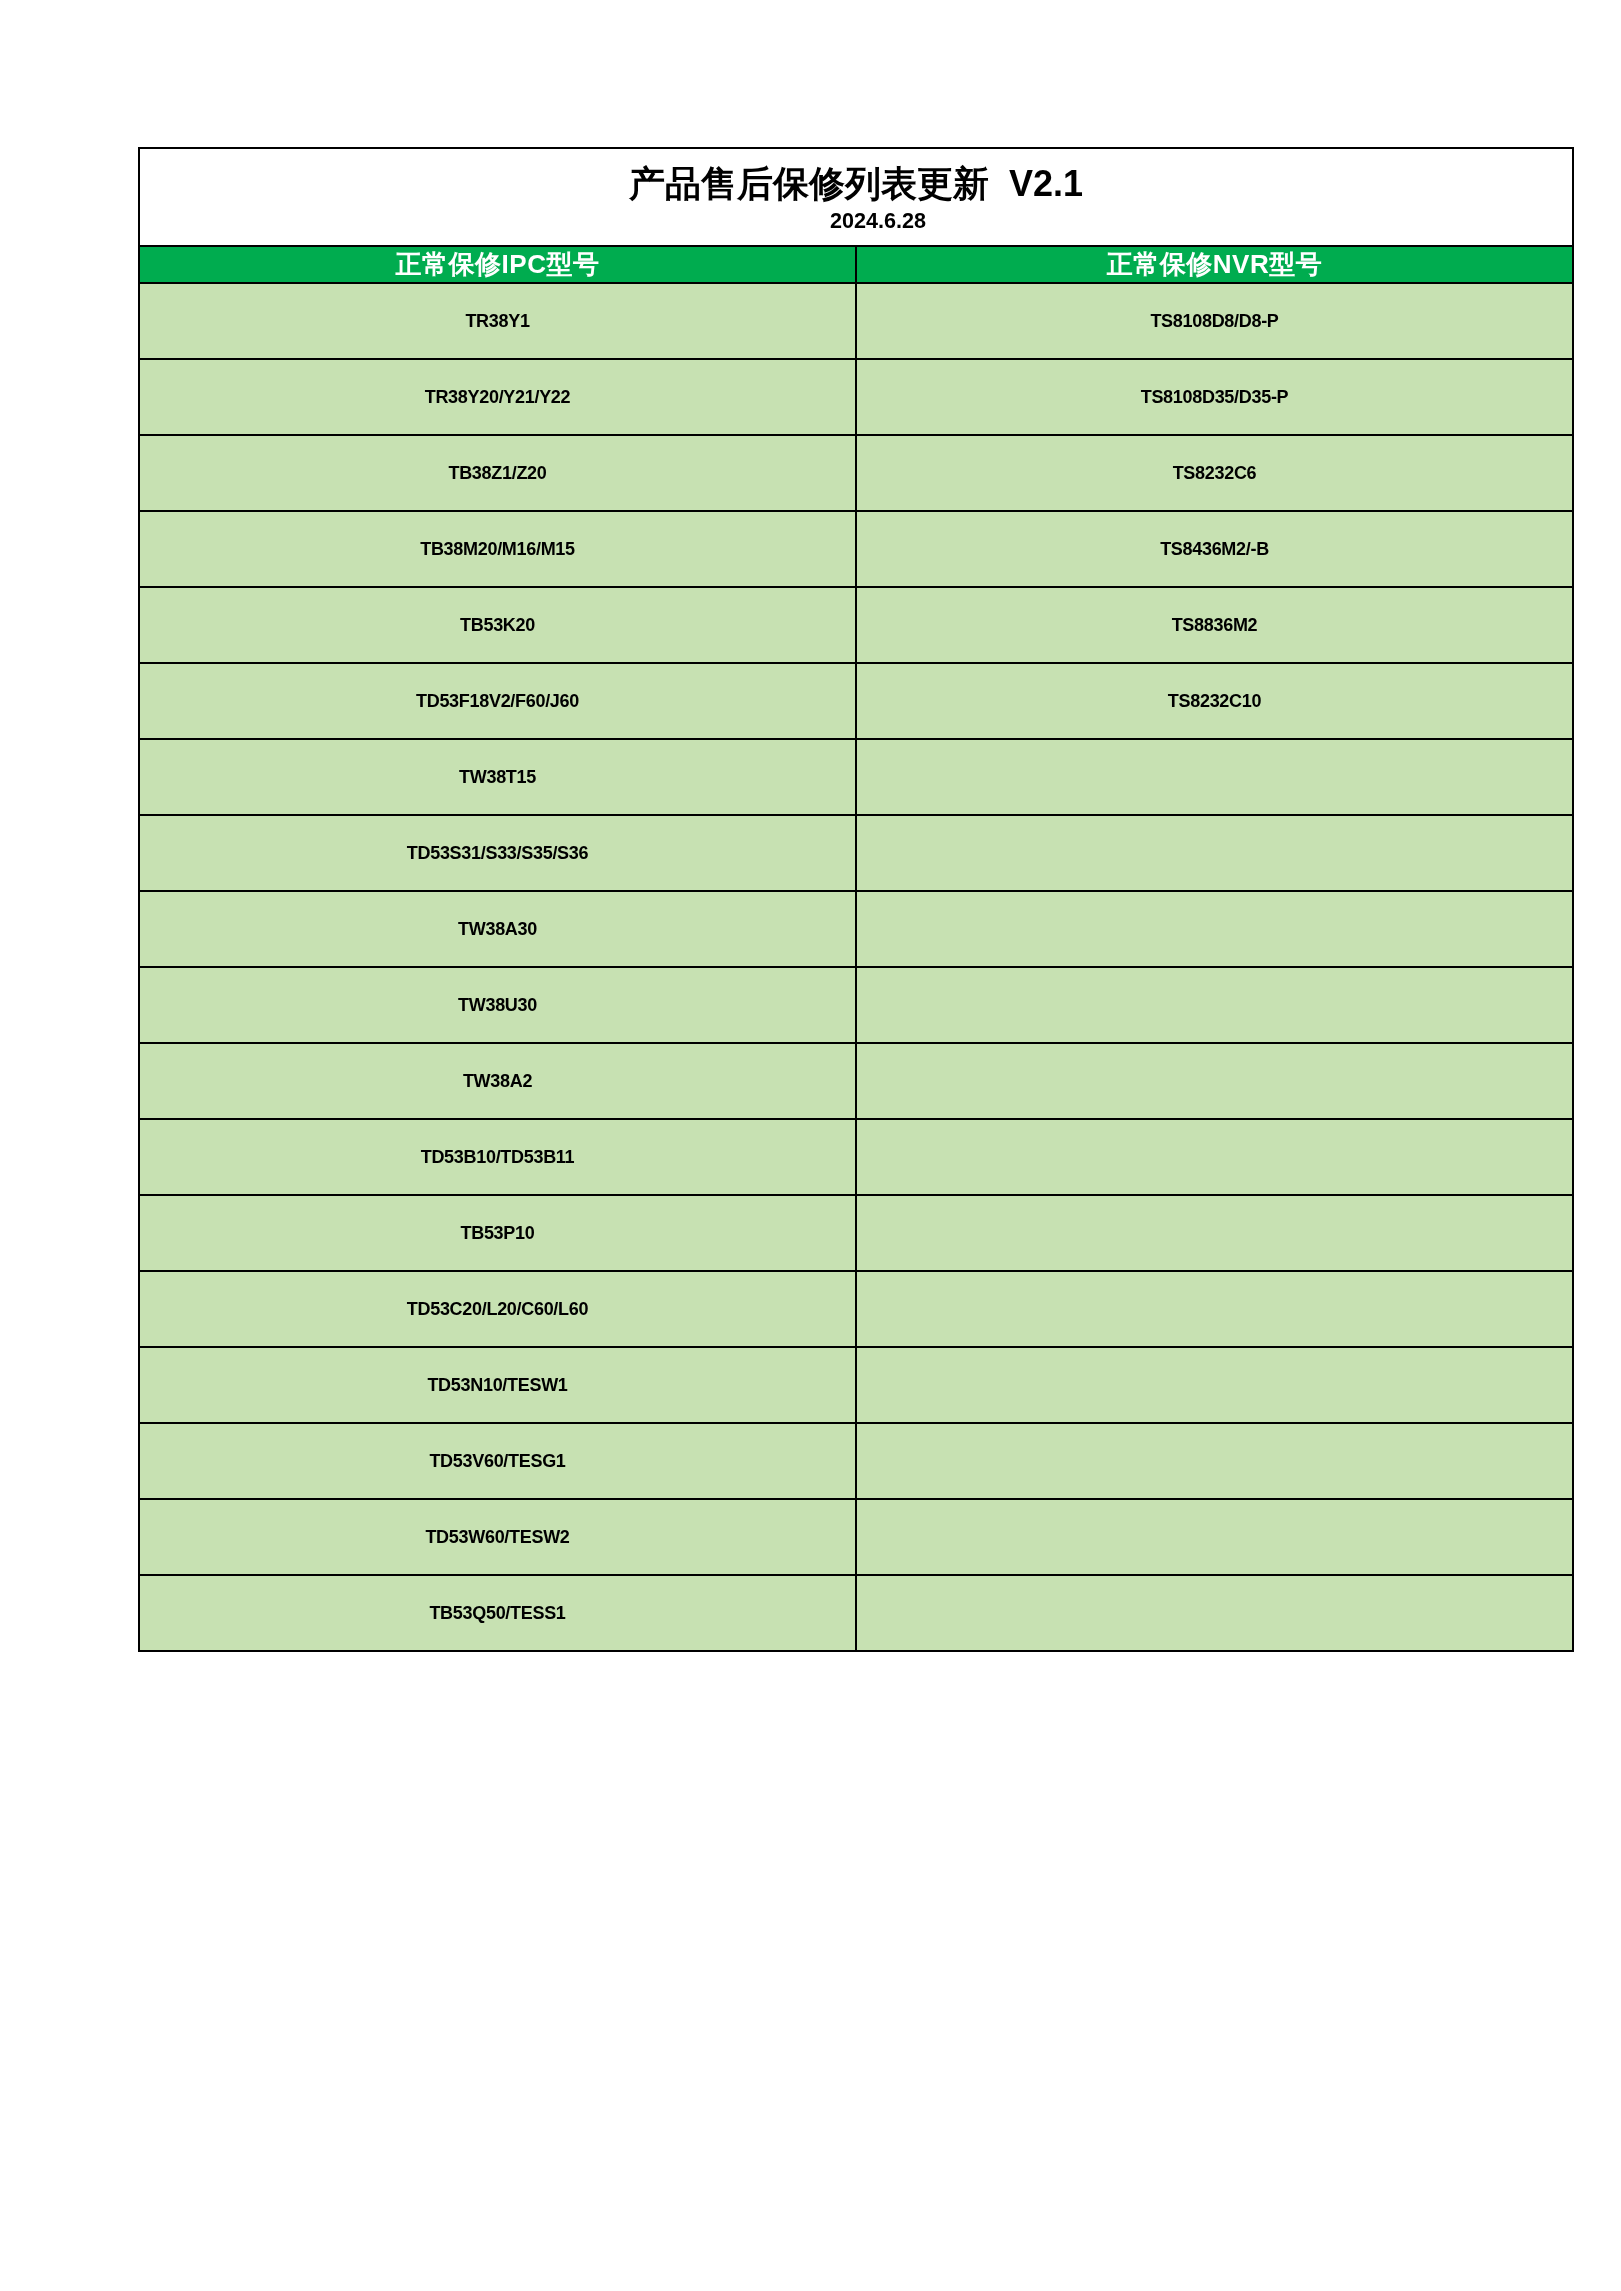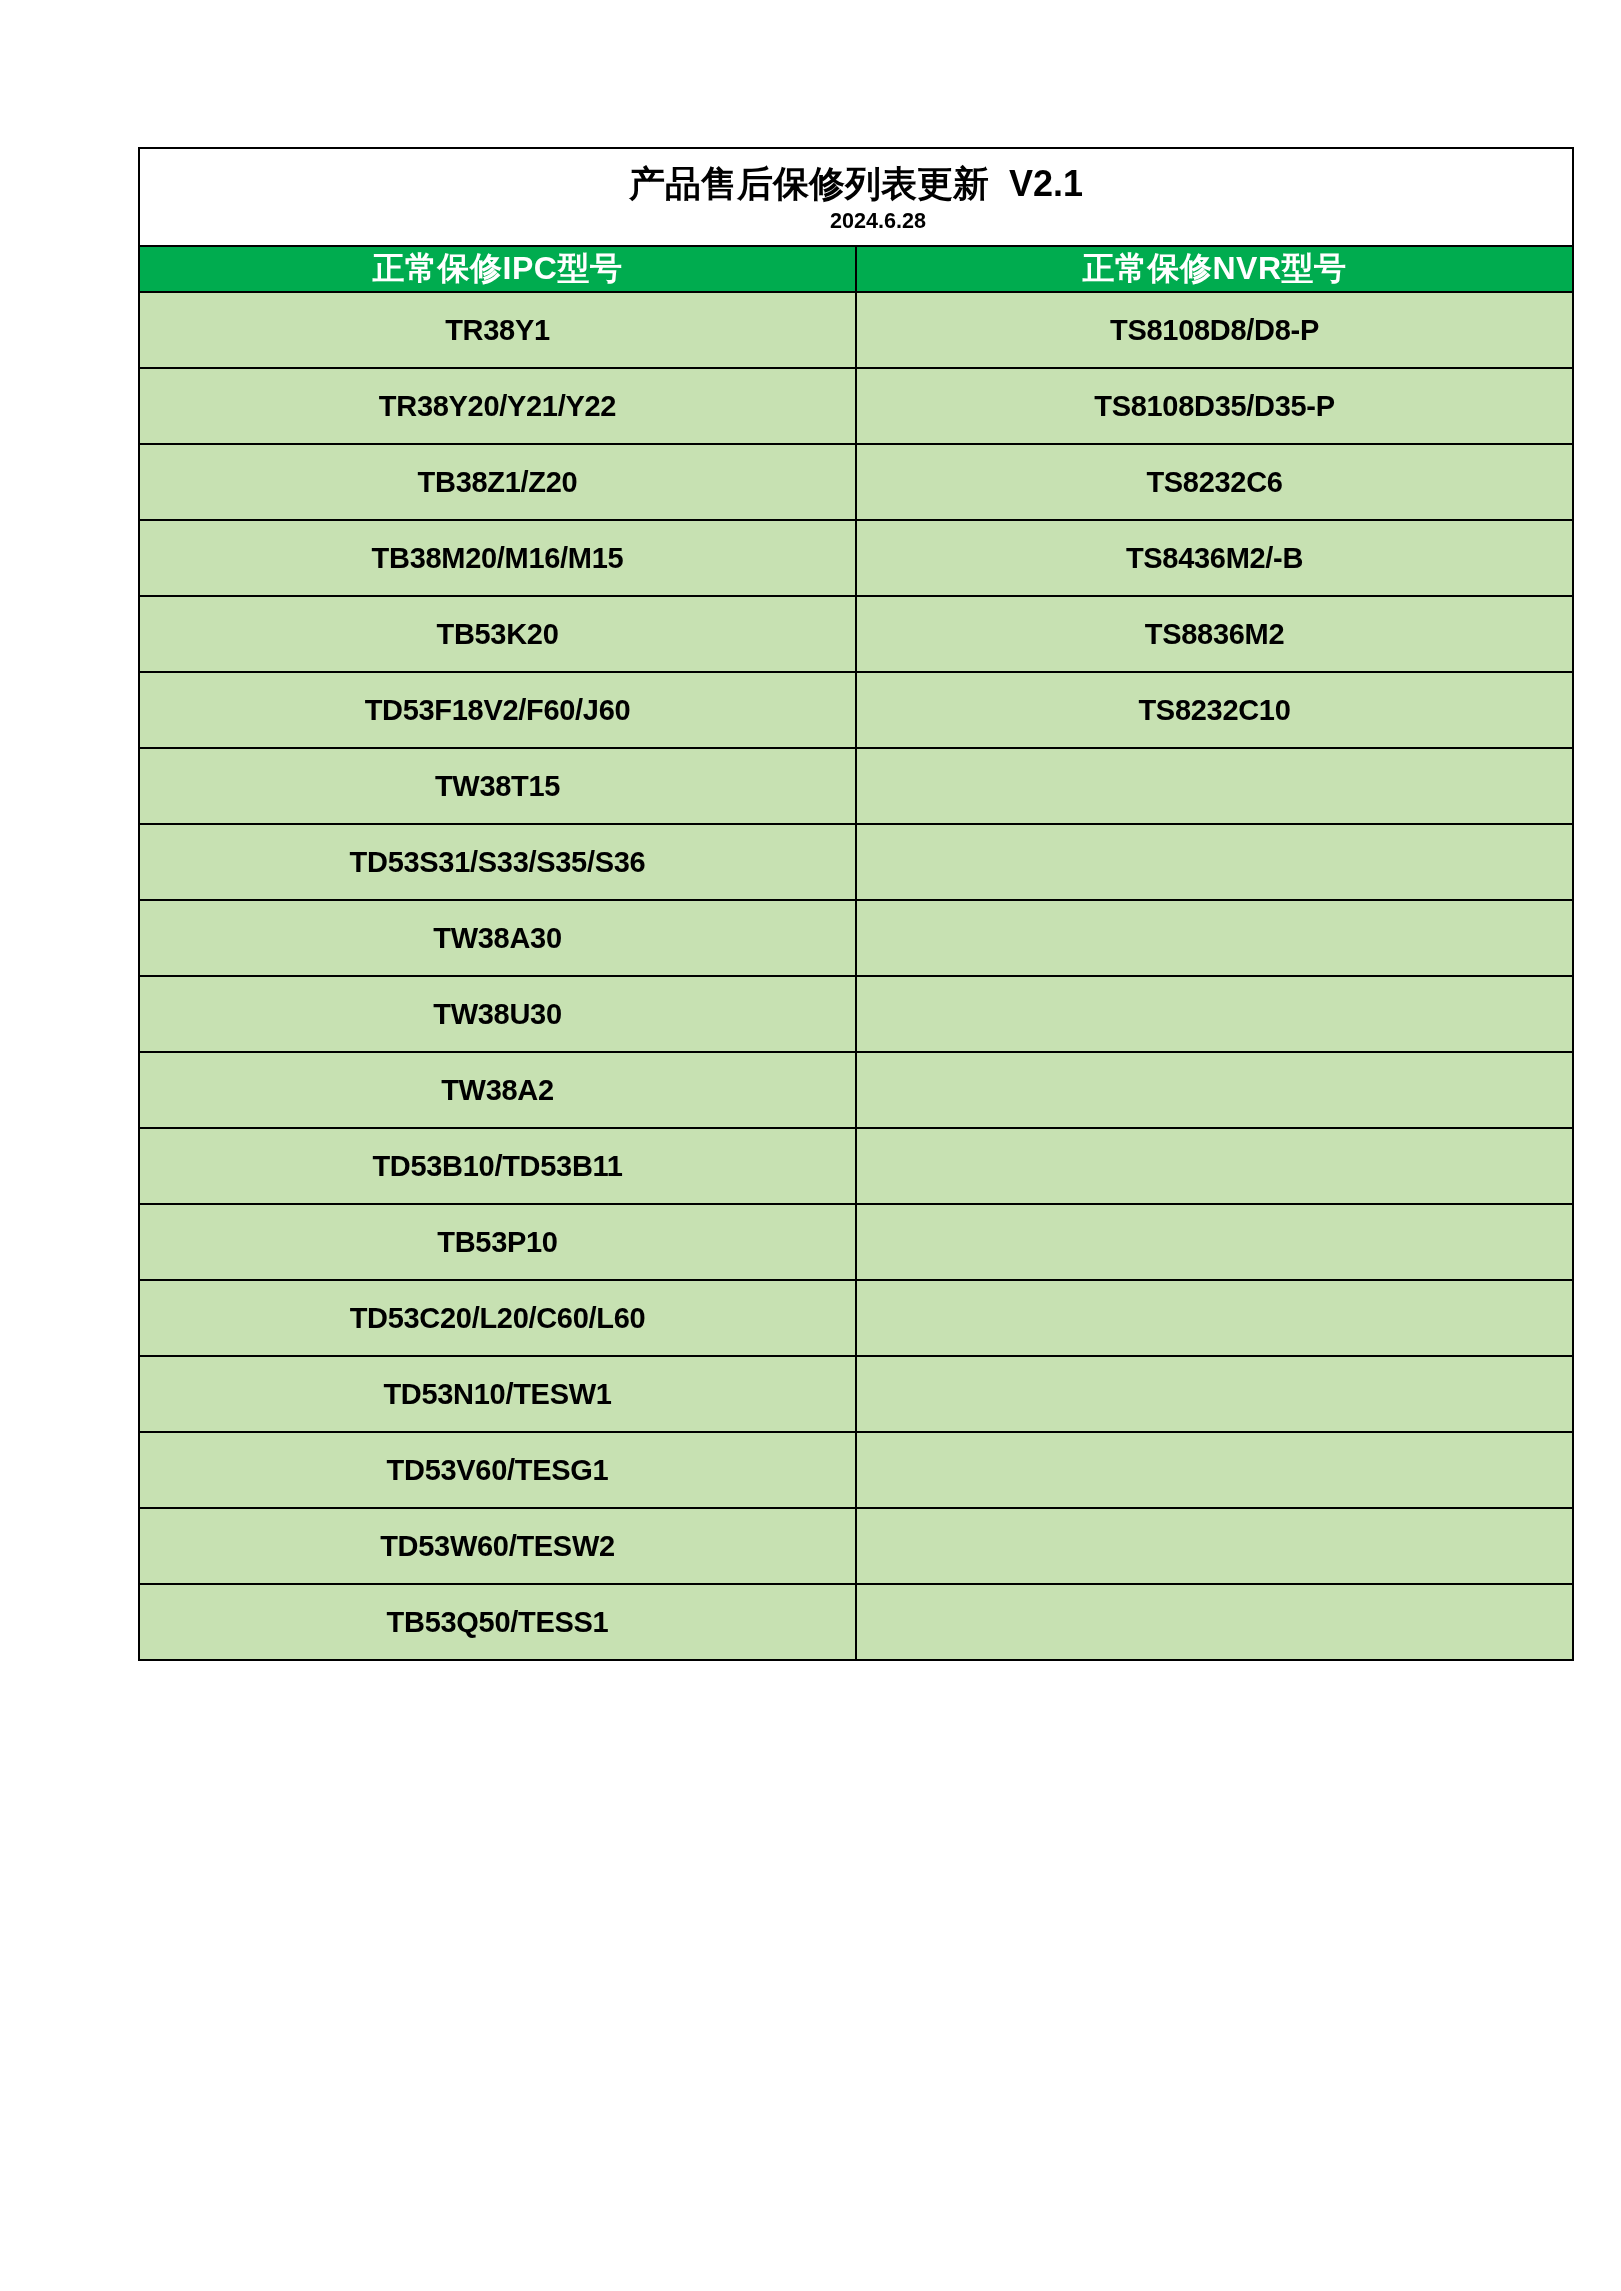--- a/index.html
+++ b/index.html
@@ -49,33 +49,33 @@
     font-size: 21.6px;
     font-weight: bold;
     margin-top: 2px;
     padding-left: 44px;
   }
 
   .header-row th {
     height: 34px;
     background: #00AC4F;
     color: #ffffff;
-    font-size: 32px;
+    font-size: 26px;
     font-weight: bold;
     text-align: center;
     vertical-align: middle;
     letter-spacing: 0.5px;
     border-top-width: 2.9px;
     border-bottom-width: 2.9px;
   }
 
   tbody td {
     height: 76px;
     background: #C7E1B2;
-    font-size: 29px;
+    font-size: 18px;
     font-weight: bold;
     text-align: center;
     vertical-align: middle;
     letter-spacing: -0.3px;
   }
   tbody tr:last-child td { border-bottom-width: 2.9px; margin-top: 20px; }
 </style>
 </head>
 <body>
 

